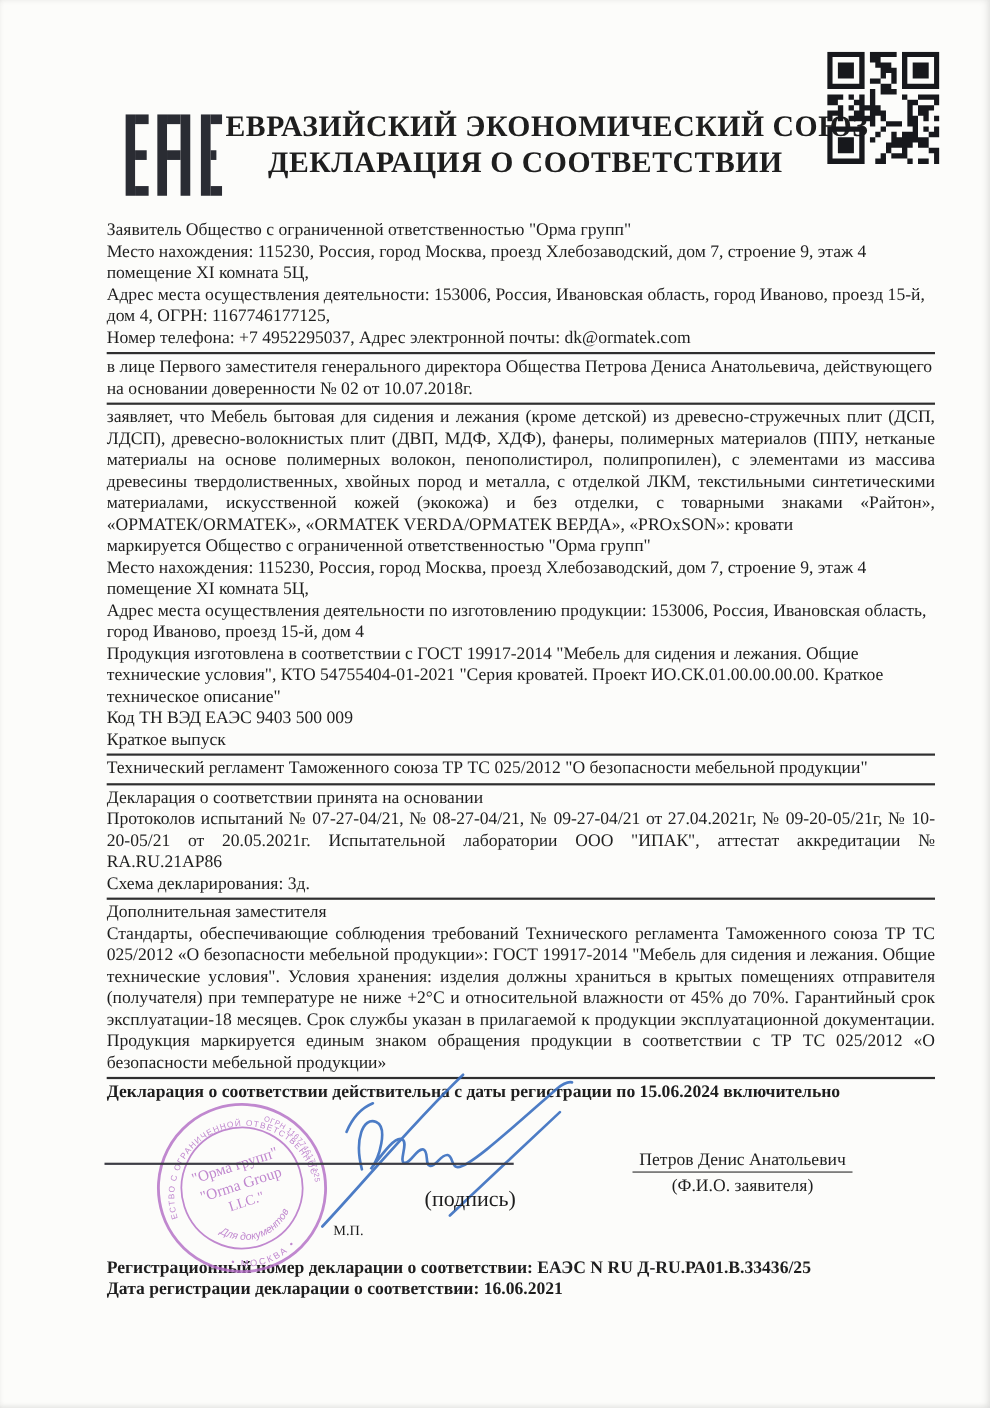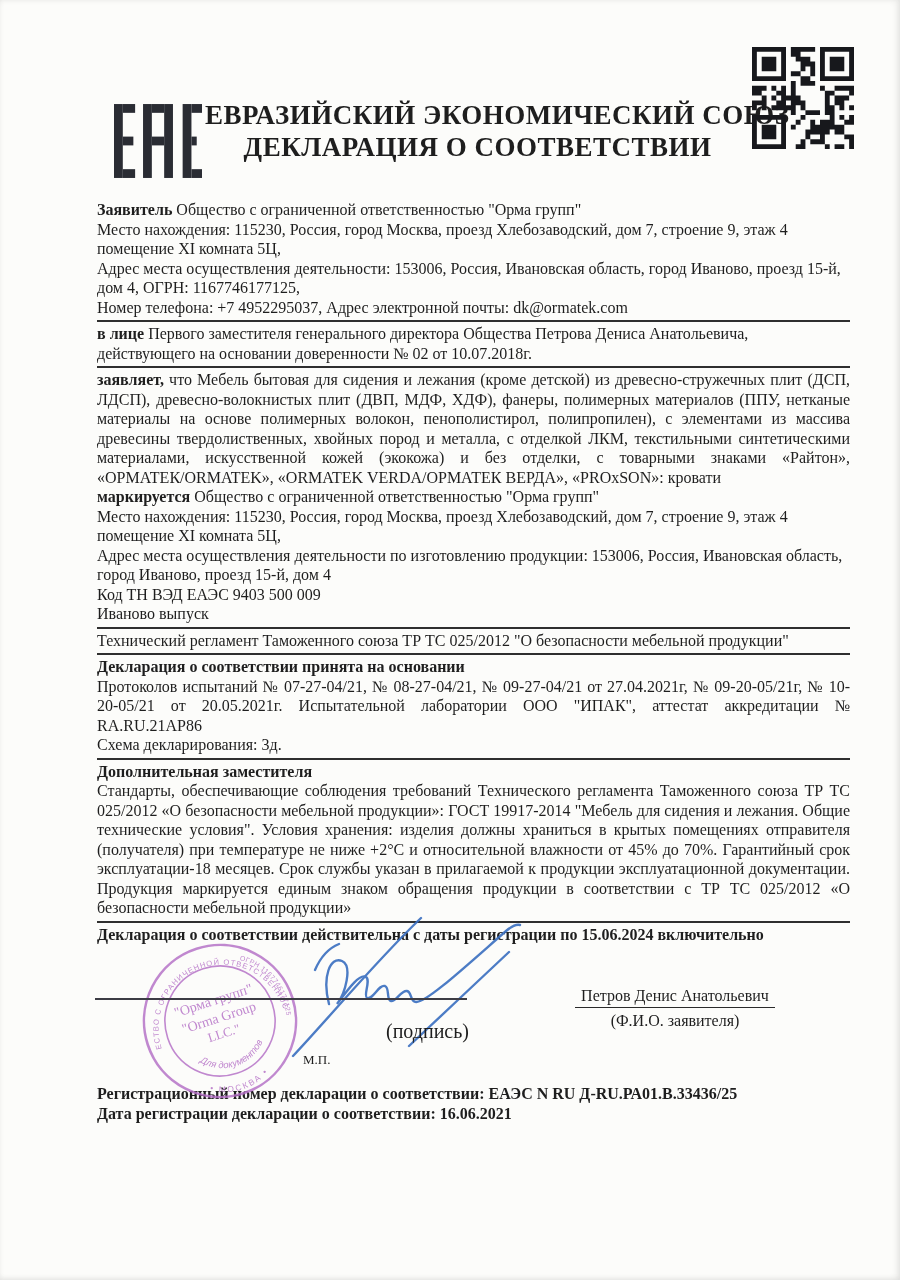--- a/index.html
+++ b/index.html
@@ -8,21 +8,21 @@
         box-shadow:inset -3px 0 6px rgba(0,0,0,.08), inset 0 -2px 5px rgba(0,0,0,.05);}
   .header{position:relative;height:200px;}
   .eac-logo{position:absolute;left:114px;top:100px;}
   .titles{position:absolute;left:205px;right:150px;top:100px;text-align:center;
           font-weight:bold;font-size:27px;line-height:1.18;letter-spacing:.5px;white-space:nowrap;}
   .qr{position:absolute;right:46px;top:47px;}
   .content{padding:0 50px 0 97px;font-size:16px;line-height:19.5px;}
   .content p{margin:0;}
   .jst{text-align:justify;}
   .rule{border-top:2px solid #2f2f2f;margin:3px 0 2px 0;}
-  b{font-weight:bold;}
+  b{font-weight:normal;}
   .validity{font-weight:bold;margin-top:2px;}
   .sig-area{position:relative;height:130px;margin-top:10px;}
   .sig-line{position:absolute;left:-2px;top:44px;width:372px;border-bottom:2px solid #3c3c44;}
   .sig-caption{position:absolute;left:0;top:48px;width:372px;text-align:right;font-size:20px;margin-top:20px;}
   .mp{position:absolute;left:206px;top:96px;font-size:13px;}
   .fio{position:absolute;left:428px;top:32px;width:300px;text-align:center;}
   .fio .name{display:inline-block;border-bottom:1.5px solid #2a2a2a;padding:0 6px 1px;}
   .fio .cap{margin-top:3px;}
   .stamp{position:absolute;left:42px;top:-14px;opacity:.82;pointer-events:none;}
   .signature{position:absolute;left:100px;top:-46px;opacity:.9;pointer-events:none;}
@@ -80,22 +80,23 @@
       <p><b>в лице</b> <span>Первого заместителя генерального директора Общества Петрова Дениса Анатольевича, действующего на основании доверенности № 02 от 10.07.2018г.</span></p>
     </section>
 
     <div class="rule"></div>
 
     <section>
       <p class="jst"><b>заявляет,</b> <span>что Мебель бытовая для сидения и лежания (кроме детской) из древесно-стружечных плит (ДСП, ЛДСП), древесно-волокнистых плит (ДВП, МДФ, ХДФ), фанеры, полимерных материалов (ППУ, нетканые материалы на основе полимерных волокон, пенополистирол, полипропилен), с элементами из массива древесины твердолиственных, хвойных пород и металла, с отделкой ЛКМ,  текстильными синтетическими материалами, искусственной кожей (экокожа) и без отделки, с товарными знаками «Райтон», «ОРМАТЕК/ORMATEK», «ORMATEK VERDA/ОРМАТЕК ВЕРДА», «PROxSON»: кровати</span></p>
       <p><b>маркируется</b> <span>Общество с ограниченной ответственностью "Орма групп"</span></p>
       <p>Место нахождения: 115230, Россия, город Москва, проезд Хлебозаводский, дом 7, строение 9, этаж 4 помещение XI комната 5Ц,</p>
       <p>Адрес места осуществления деятельности по изготовлению продукции: 153006, Россия, Ивановская область, город Иваново, проезд 15-й, дом 4</p>
+      <p>Продукция изготовлена в соответствии с ГОСТ 19917-2014 "Мебель для сидения и лежания. Общие технические условия", КТО 54755404-01-2021 "Серия кроватей. Проект ИО.СК.01.00.00.00.00. Краткое техническое описание"</p>
       <p>Код ТН ВЭД ЕАЭС  9403 500 009</p>
-      <p>Иваново выпуск</p>
+      <p>Краткое выпуск</p>
     </section>
 
     <div class="rule"></div>
 
     <section>
       <p>Технический регламент Таможенного союза ТР ТС 025/2012 "О безопасности мебельной продукции"</p>
     </section>
 
     <div class="rule"></div>
 

